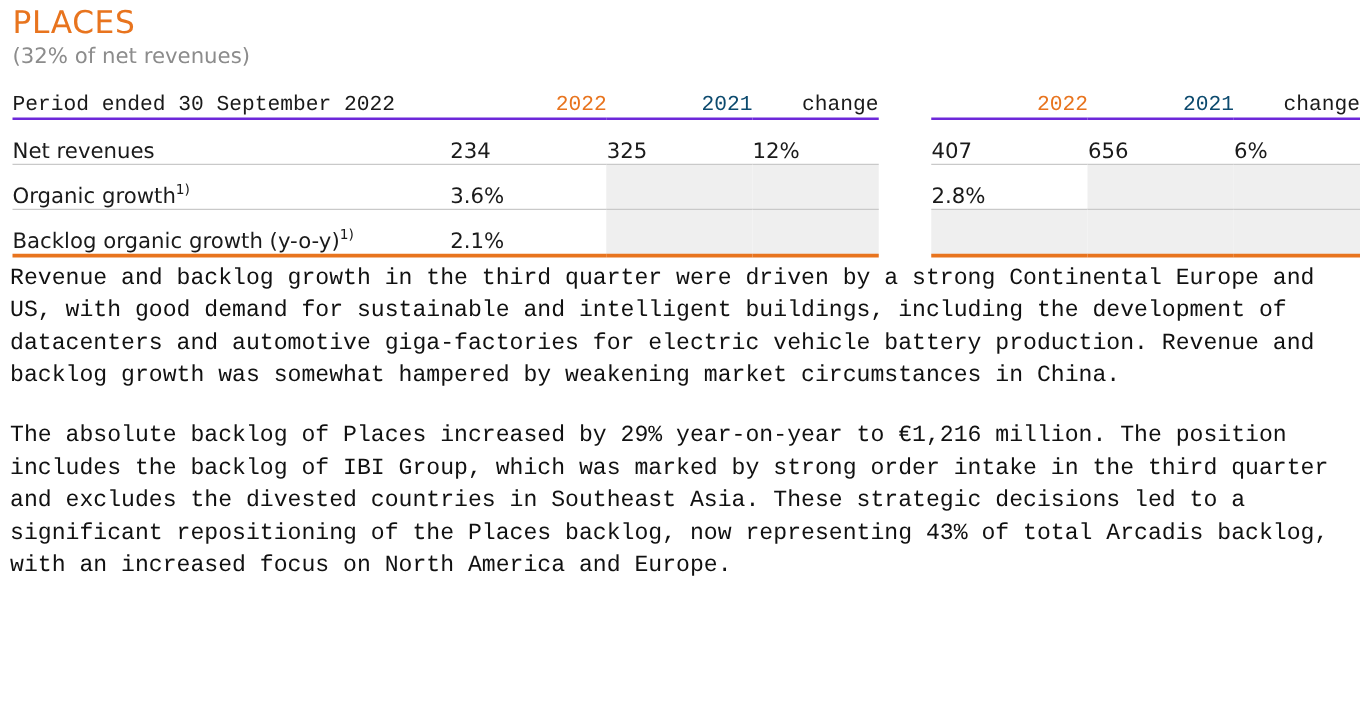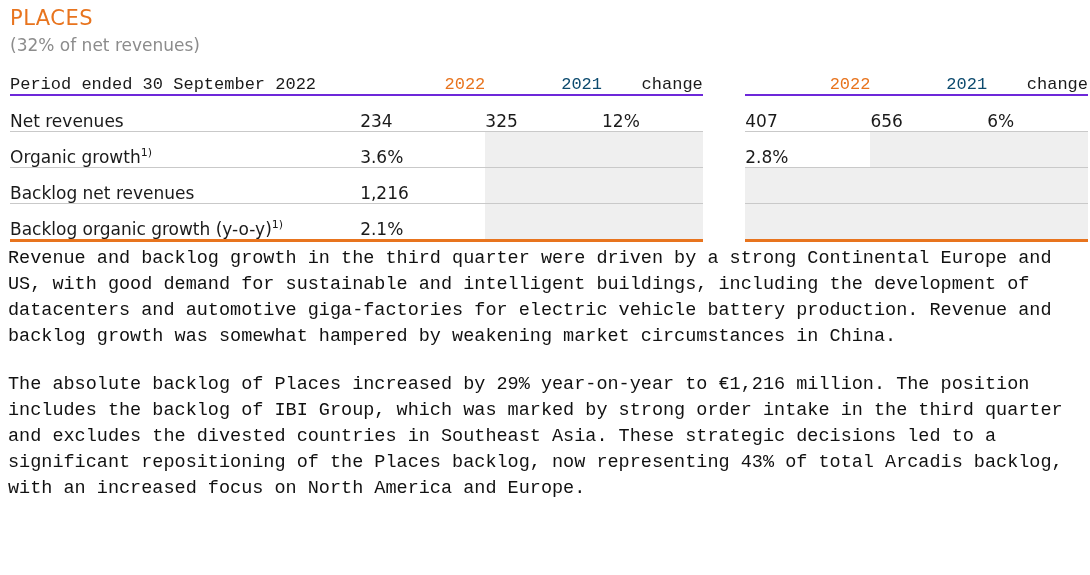--- a/index.html
+++ b/index.html
@@ -15,21 +15,21 @@
     overflow: hidden;
   }
   .page {
     position: relative;
     width: 1090px;
     height: 575px;
     padding: 0;
     box-sizing: border-box;
   }
   .section-title {
-    font-size: 21px;
+    font-size: 25px;
     color: #e8741e;
     letter-spacing: 0.5px;
     padding: 4px 0 0 10px;
     line-height: 28px;
   }
   .section-subtitle {
     font-size: 17px;
     color: #8c8c8c;
     padding: 2px 0 0 10px;
     line-height: 22px;
@@ -143,30 +143,20 @@
         <td class="rule-grey"><span>Organic growth</span><sup>1)</sup></td>
         <td class="rule-grey pad-r">3.6%</td>
         <td class="rule-grey pad-r shade"></td>
         <td class="rule-grey pad-r shade"></td>
         <td></td>
         <td class="rule-grey pad-r">2.8%</td>
         <td class="rule-grey pad-r shade"></td>
         <td class="rule-grey pad-r shade"></td>
       </tr>
 
-      <tr class="datarow">
-        <td class="rule-grey"><span>Backlog net revenues</span><sup></sup></td>
-        <td class="rule-grey pad-r">1,216</td>
-        <td class="rule-grey pad-r shade"></td>
-        <td class="rule-grey pad-r shade"></td>
-        <td></td>
-        <td class="rule-grey pad-r shade"></td>
-        <td class="rule-grey pad-r shade"></td>
-        <td class="rule-grey pad-r shade"></td>
-      </tr>
 
       <tr class="datarow">
         <td class="rule-orange"><span>Backlog organic growth (y-o-y)</span><sup>1)</sup></td>
         <td class="rule-orange pad-r">2.1%</td>
         <td class="rule-orange pad-r shade"></td>
         <td class="rule-orange pad-r shade"></td>
         <td></td>
         <td class="rule-orange pad-r shade"></td>
         <td class="rule-orange pad-r shade"></td>
         <td class="rule-orange pad-r shade"></td>

